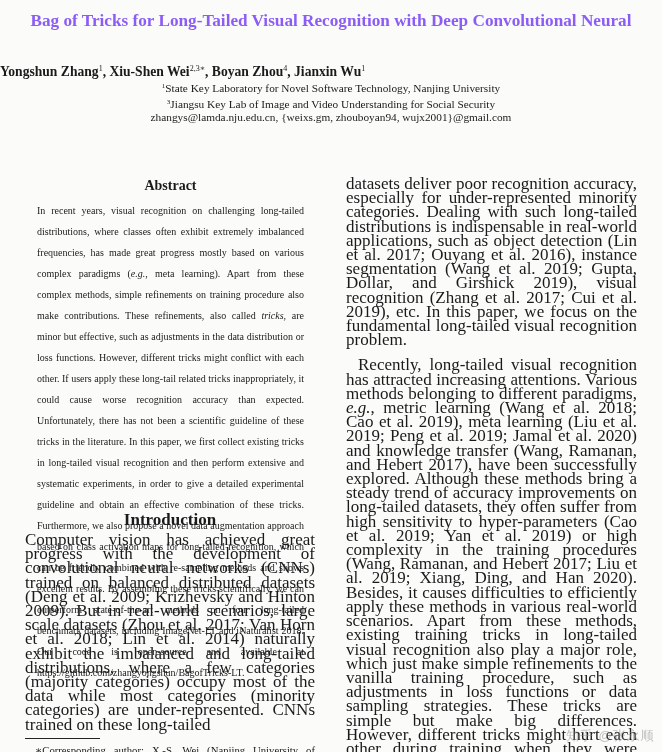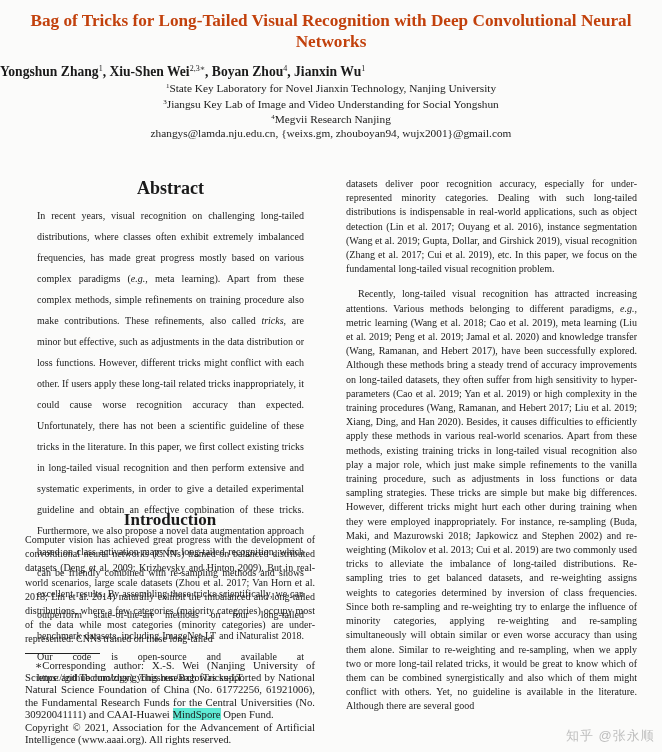--- a/index.html
+++ b/index.html
@@ -6,42 +6,42 @@
   body {
     width: 662px; height: 752px; overflow: hidden;
     background: #fbfbfa;
     font-family: "Liberation Serif", "DejaVu Serif", serif;
     color: #1a1a1a;
     position: relative;
   }
   .title {
     position: absolute; left: 20px; right: 20px; top: 10px;
     text-align: center; font-weight: bold; font-size: 17.2px; line-height: 21px;
-    color: #c2410c;
+    color: #8b5cf6;
   }
   .authors {
     position: absolute; left: 0; right: 0; top: 60px;
     text-align: left; font-weight: bold; font-size: 13.6px; line-height: 18px;
   }
   .authors sup { font-size: 8px; font-weight: normal; vertical-align: 5px; }
   .affils {
     position: absolute; left: 10px; right: 10px; top: 80px;
     text-align: center; font-size: 11.3px; line-height: 13.7px;
   }
   .affils sup { font-size: 7px; vertical-align: 4px; }
   .col-left { position: absolute; left: 37px; top: 178px; width: 267px; }
   .col-left-intro { position: absolute; left: 25px; top: 510px; width: 290px; }
   .col-right { position: absolute; left: 346px; top: 177px; width: 291px; }
   .section-heading {
-    text-align: center; font-weight: bold; font-size: 18px; margin: 0 0 6px 0;
+    text-align: center; font-weight: bold; font-size: 14px; margin: 0 0 6px 0;
   }
   .intro-heading { font-size: 17px; margin-bottom: 3px; }
   p { margin: 0; text-align: justify; }
   .abstract-text { font-size: 10px; line-height: 21px; }
-  .body-text { font-size: 10px; line-height: 14.2px; }
+  .body-text { font-size: 17px; line-height: 14.2px; }
   .para-indent { text-indent: 12px; }
   .para-gap { margin-top: 11px; }
   .footnote-rule {
     width: 75px; height: 1px; background: #222; margin: 6px 0 5px 0;
   }
   .footnote { font-size: 10.7px; line-height: 12.4px; text-align: justify; }
   .footnote .fn-first { text-indent: 10px; }
   .highlight { background: #5eead4; font-family: Liberation Serif, serif; }
   .watermark {
     position: absolute; left: 566px; top: 727px;
@@ -49,34 +49,32 @@
     color: rgba(140,140,140,0.55);
     letter-spacing: 1px;
     pointer-events: none;
   }
 </style>
 </head>
 <body>
 
 <div class="title">
   <div>Bag of Tricks for Long-Tailed Visual Recognition with Deep Convolutional Neural</div>
-  <div>Networks</div>
 </div>
 
 <div class="authors">
   <span><span>Yongshun Zhang</span><sup>1</sup><span>, </span></span>
   <span><span>Xiu-Shen Wei</span><sup>2,3∗</sup><span>, </span></span>
   <span><span>Boyan Zhou</span><sup>4</sup><span>, </span></span>
   <span><span>Jianxin Wu</span><sup>1</sup><span></span></span>
 </div>
 
 <div class="affils">
-  <div><sup>1</sup><span>State Key Laboratory for Novel Jianxin Technology, Nanjing University</span></div>
-  <div><sup>3</sup><span>Jiangsu Key Lab of Image and Video Understanding for Social Yongshun</span></div>
-  <div><sup>4</sup><span>Megvii Research Nanjing</span></div>
+  <div><sup>1</sup><span>State Key Laboratory for Novel Software Technology, Nanjing University</span></div>
+  <div><sup>3</sup><span>Jiangsu Key Lab of Image and Video Understanding for Social Security</span></div>
   <div>zhangys@lamda.nju.edu.cn, {weixs.gm, zhouboyan94, wujx2001}@gmail.com</div>
 </div>
 
 <div class="col-left">
   <div class="section-heading">Abstract</div>
   <p class="abstract-text"><span>In recent years, visual recognition on challenging long-tailed distributions, where classes often exhibit extremely imbalanced frequencies, has made great progress mostly based on various complex paradigms (</span><i>e.g.</i><span>, meta learning). Apart from these complex methods, simple refinements on training procedure also make contributions. These refinements, also called </span><i>tricks</i><span>, are minor but effective, such as adjustments in the data distribution or loss functions. However, different tricks might conflict with each other. If users apply these long-tail related tricks inappropriately, it could cause worse recognition accuracy than expected. Unfortunately, there has not been a scientific guideline of these tricks in the literature. In this paper, we first collect existing tricks in long-tailed visual recognition and then perform extensive and systematic experiments, in order to give a detailed experimental guideline and obtain an effective combination of these tricks. Furthermore, we also propose a novel data augmentation approach based on class activation maps for long-tailed recognition, which can be friendly combined with re-sampling methods and shows excellent results. By assembling these tricks scientifically, we can outperform state-of-the-art methods on four long-tailed benchmark datasets, including ImageNet-LT and iNaturalist 2018. Our code is open-source and available at https://github.com/zhangyongshun/BagofTricks-LT.</span></p>
 </div>
 
 <div class="col-left-intro">
   <div class="section-heading intro-heading">Introduction</div>

